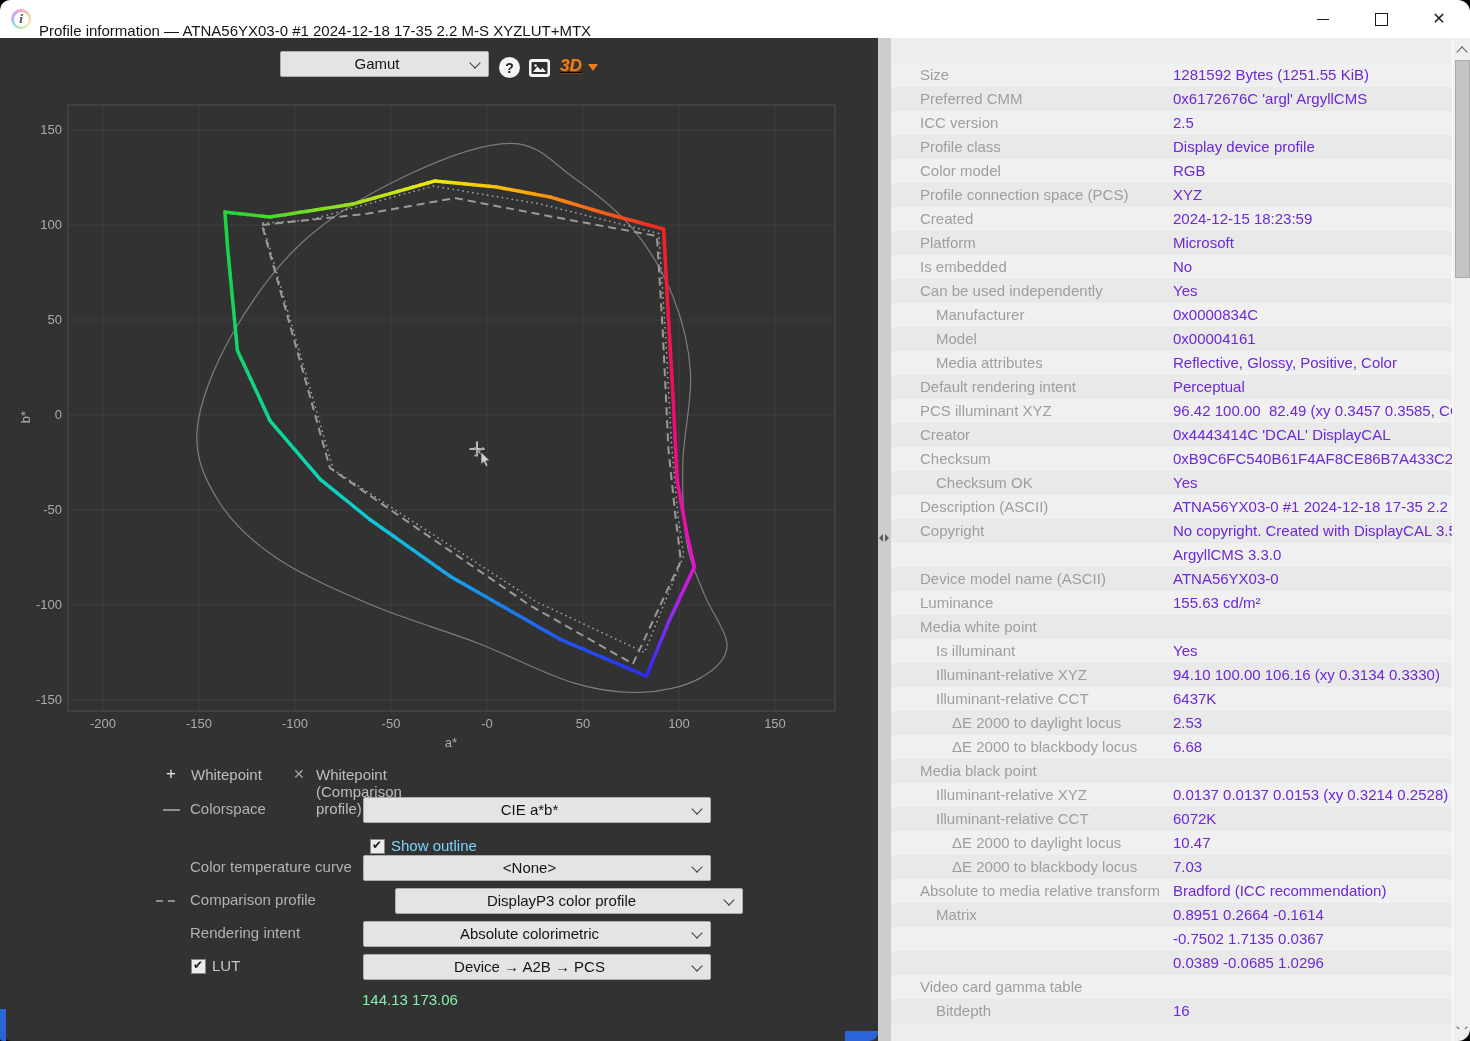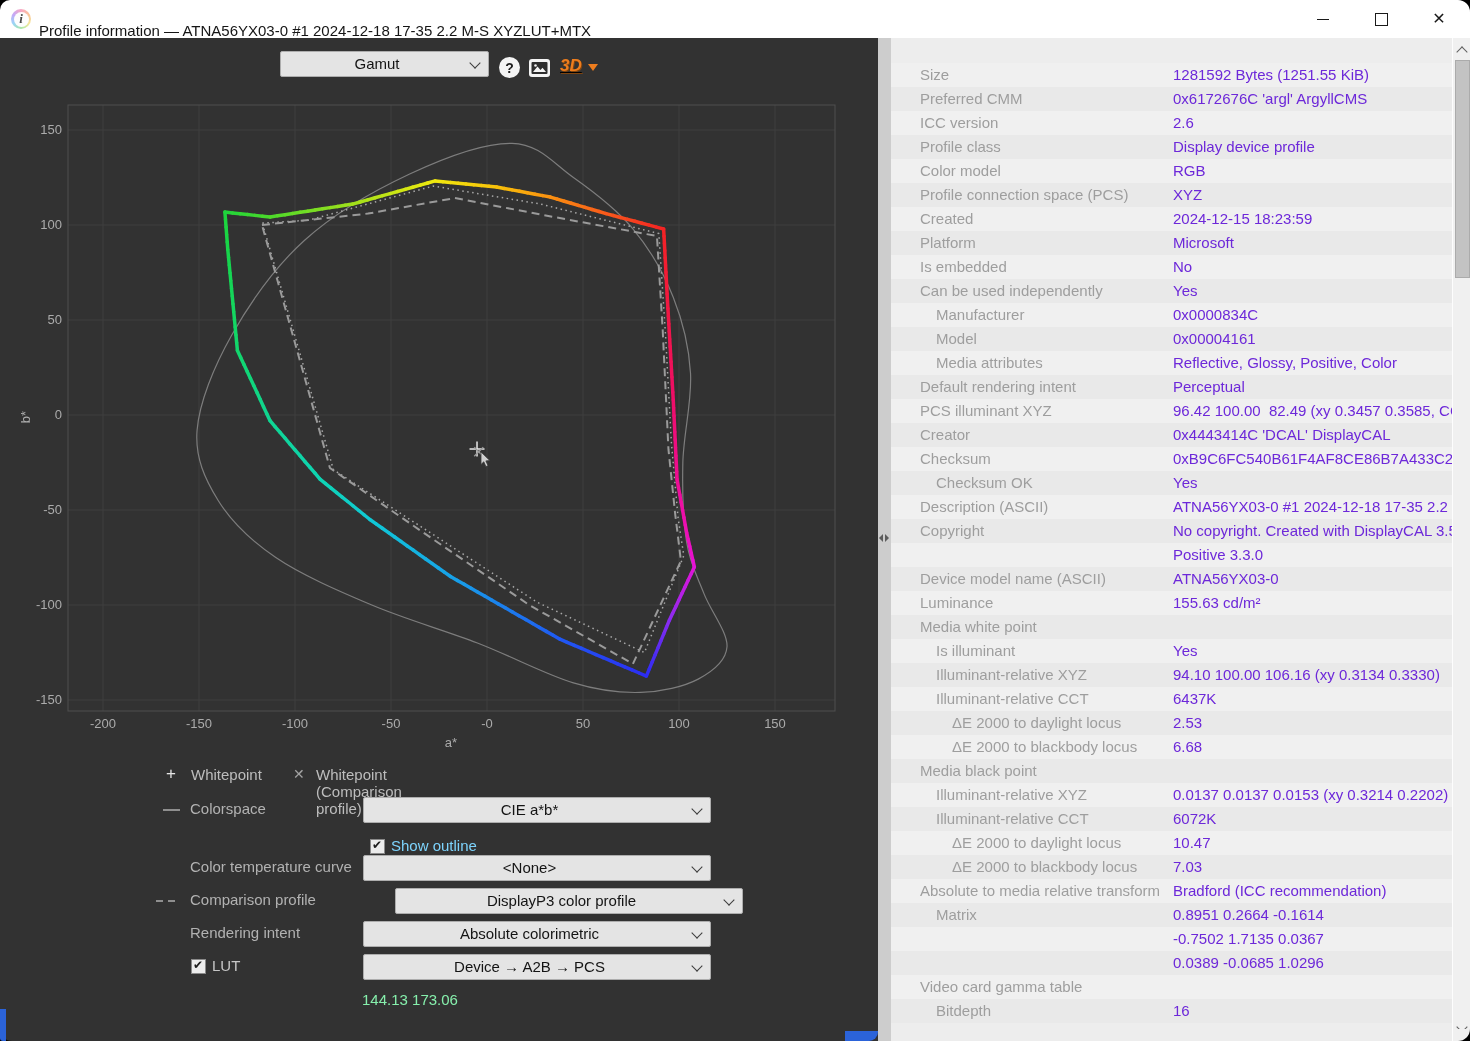--- a/index.html
+++ b/index.html
@@ -418,49 +418,49 @@
     <div class="grip">
         <i class="gl"></i>
         <i class="gr"></i>
       </div>
   </div>
 
   <div class="right-panel">
     <div class="prop-rows" id="prop-rows">
         <div class="prow"><span class="plabel" style="left: 29px;">Size</span><span class="pvalue">1281592 Bytes (1251.55 KiB)</span></div>
         <div class="prow"><span class="plabel" style="left: 29px;">Preferred CMM</span><span class="pvalue">0x6172676C 'argl' ArgyllCMS</span></div>
-        <div class="prow"><span class="plabel" style="left: 29px;">ICC version</span><span class="pvalue">2.6</span></div>
+        <div class="prow"><span class="plabel" style="left: 29px;">ICC version</span><span class="pvalue">2.5</span></div>
         <div class="prow"><span class="plabel" style="left: 29px;">Profile class</span><span class="pvalue">Display device profile</span></div>
         <div class="prow"><span class="plabel" style="left: 29px;">Color model</span><span class="pvalue">RGB</span></div>
         <div class="prow"><span class="plabel" style="left: 29px;">Profile connection space (PCS)</span><span class="pvalue">XYZ</span></div>
         <div class="prow"><span class="plabel" style="left: 29px;">Created</span><span class="pvalue">2024-12-15 18:23:59</span></div>
         <div class="prow"><span class="plabel" style="left: 29px;">Platform</span><span class="pvalue">Microsoft</span></div>
         <div class="prow"><span class="plabel" style="left: 29px;">Is embedded</span><span class="pvalue">No</span></div>
         <div class="prow"><span class="plabel" style="left: 29px;">Can be used independently</span><span class="pvalue">Yes</span></div>
         <div class="prow"><span class="plabel" style="left: 45px;">Manufacturer</span><span class="pvalue">0x0000834C</span></div>
         <div class="prow"><span class="plabel" style="left: 45px;">Model</span><span class="pvalue">0x00004161</span></div>
         <div class="prow"><span class="plabel" style="left: 45px;">Media attributes</span><span class="pvalue">Reflective, Glossy, Positive, Color</span></div>
         <div class="prow"><span class="plabel" style="left: 29px;">Default rendering intent</span><span class="pvalue">Perceptual</span></div>
         <div class="prow"><span class="plabel" style="left: 29px;">PCS illuminant XYZ</span><span class="pvalue">96.42 100.00  82.49 (xy 0.3457 0.3585, CCT</span></div>
         <div class="prow"><span class="plabel" style="left: 29px;">Creator</span><span class="pvalue">0x4443414C 'DCAL' DisplayCAL</span></div>
         <div class="prow"><span class="plabel" style="left: 29px;">Checksum</span><span class="pvalue">0xB9C6FC540B61F4AF8CE86B7A433C2416</span></div>
         <div class="prow"><span class="plabel" style="left: 45px;">Checksum OK</span><span class="pvalue">Yes</span></div>
         <div class="prow"><span class="plabel" style="left: 29px;">Description (ASCII)</span><span class="pvalue">ATNA56YX03-0 #1 2024-12-18 17-35 2.2</span></div>
         <div class="prow"><span class="plabel" style="left: 29px;">Copyright</span><span class="pvalue">No copyright. Created with DisplayCAL 3.5</span></div>
-        <div class="prow"><span class="plabel" style="left: 29px;"></span><span class="pvalue">Positive 3.3.0</span></div>
+        <div class="prow"><span class="plabel" style="left: 29px;"></span><span class="pvalue">ArgyllCMS 3.3.0</span></div>
         <div class="prow"><span class="plabel" style="left: 29px;">Device model name (ASCII)</span><span class="pvalue">ATNA56YX03-0</span></div>
         <div class="prow"><span class="plabel" style="left: 29px;">Luminance</span><span class="pvalue">155.63 cd/m²</span></div>
         <div class="prow"><span class="plabel" style="left: 29px;">Media white point</span><span class="pvalue"></span></div>
         <div class="prow"><span class="plabel" style="left: 45px;">Is illuminant</span><span class="pvalue">Yes</span></div>
         <div class="prow"><span class="plabel" style="left: 45px;">Illuminant-relative XYZ</span><span class="pvalue">94.10 100.00 106.16 (xy 0.3134 0.3330)</span></div>
         <div class="prow"><span class="plabel" style="left: 45px;">Illuminant-relative CCT</span><span class="pvalue">6437K</span></div>
         <div class="prow"><span class="plabel" style="left: 61px;">ΔE 2000 to daylight locus</span><span class="pvalue">2.53</span></div>
         <div class="prow"><span class="plabel" style="left: 61px;">ΔE 2000 to blackbody locus</span><span class="pvalue">6.68</span></div>
         <div class="prow"><span class="plabel" style="left: 29px;">Media black point</span><span class="pvalue"></span></div>
-        <div class="prow"><span class="plabel" style="left: 45px;">Illuminant-relative XYZ</span><span class="pvalue">0.0137 0.0137 0.0153 (xy 0.3214 0.2202)</span></div>
+        <div class="prow"><span class="plabel" style="left: 45px;">Illuminant-relative XYZ</span><span class="pvalue">0.0137 0.0137 0.0153 (xy 0.3214 0.2528)</span></div>
         <div class="prow"><span class="plabel" style="left: 45px;">Illuminant-relative CCT</span><span class="pvalue">6072K</span></div>
         <div class="prow"><span class="plabel" style="left: 61px;">ΔE 2000 to daylight locus</span><span class="pvalue">10.47</span></div>
         <div class="prow"><span class="plabel" style="left: 61px;">ΔE 2000 to blackbody locus</span><span class="pvalue">7.03</span></div>
         <div class="prow"><span class="plabel" style="left: 29px;">Absolute to media relative transform</span><span class="pvalue">Bradford (ICC recommendation)</span></div>
         <div class="prow"><span class="plabel" style="left: 45px;">Matrix</span><span class="pvalue">0.8951 0.2664 -0.1614</span></div>
         <div class="prow"><span class="plabel" style="left: 45px;"></span><span class="pvalue">-0.7502 1.7135 0.0367</span></div>
         <div class="prow"><span class="plabel" style="left: 45px;"></span><span class="pvalue">0.0389 -0.0685 1.0296</span></div>
         <div class="prow"><span class="plabel" style="left: 29px;">Video card gamma table</span><span class="pvalue"></span></div>
         <div class="prow"><span class="plabel" style="left: 45px;">Bitdepth</span><span class="pvalue">16</span></div>
       </div>

